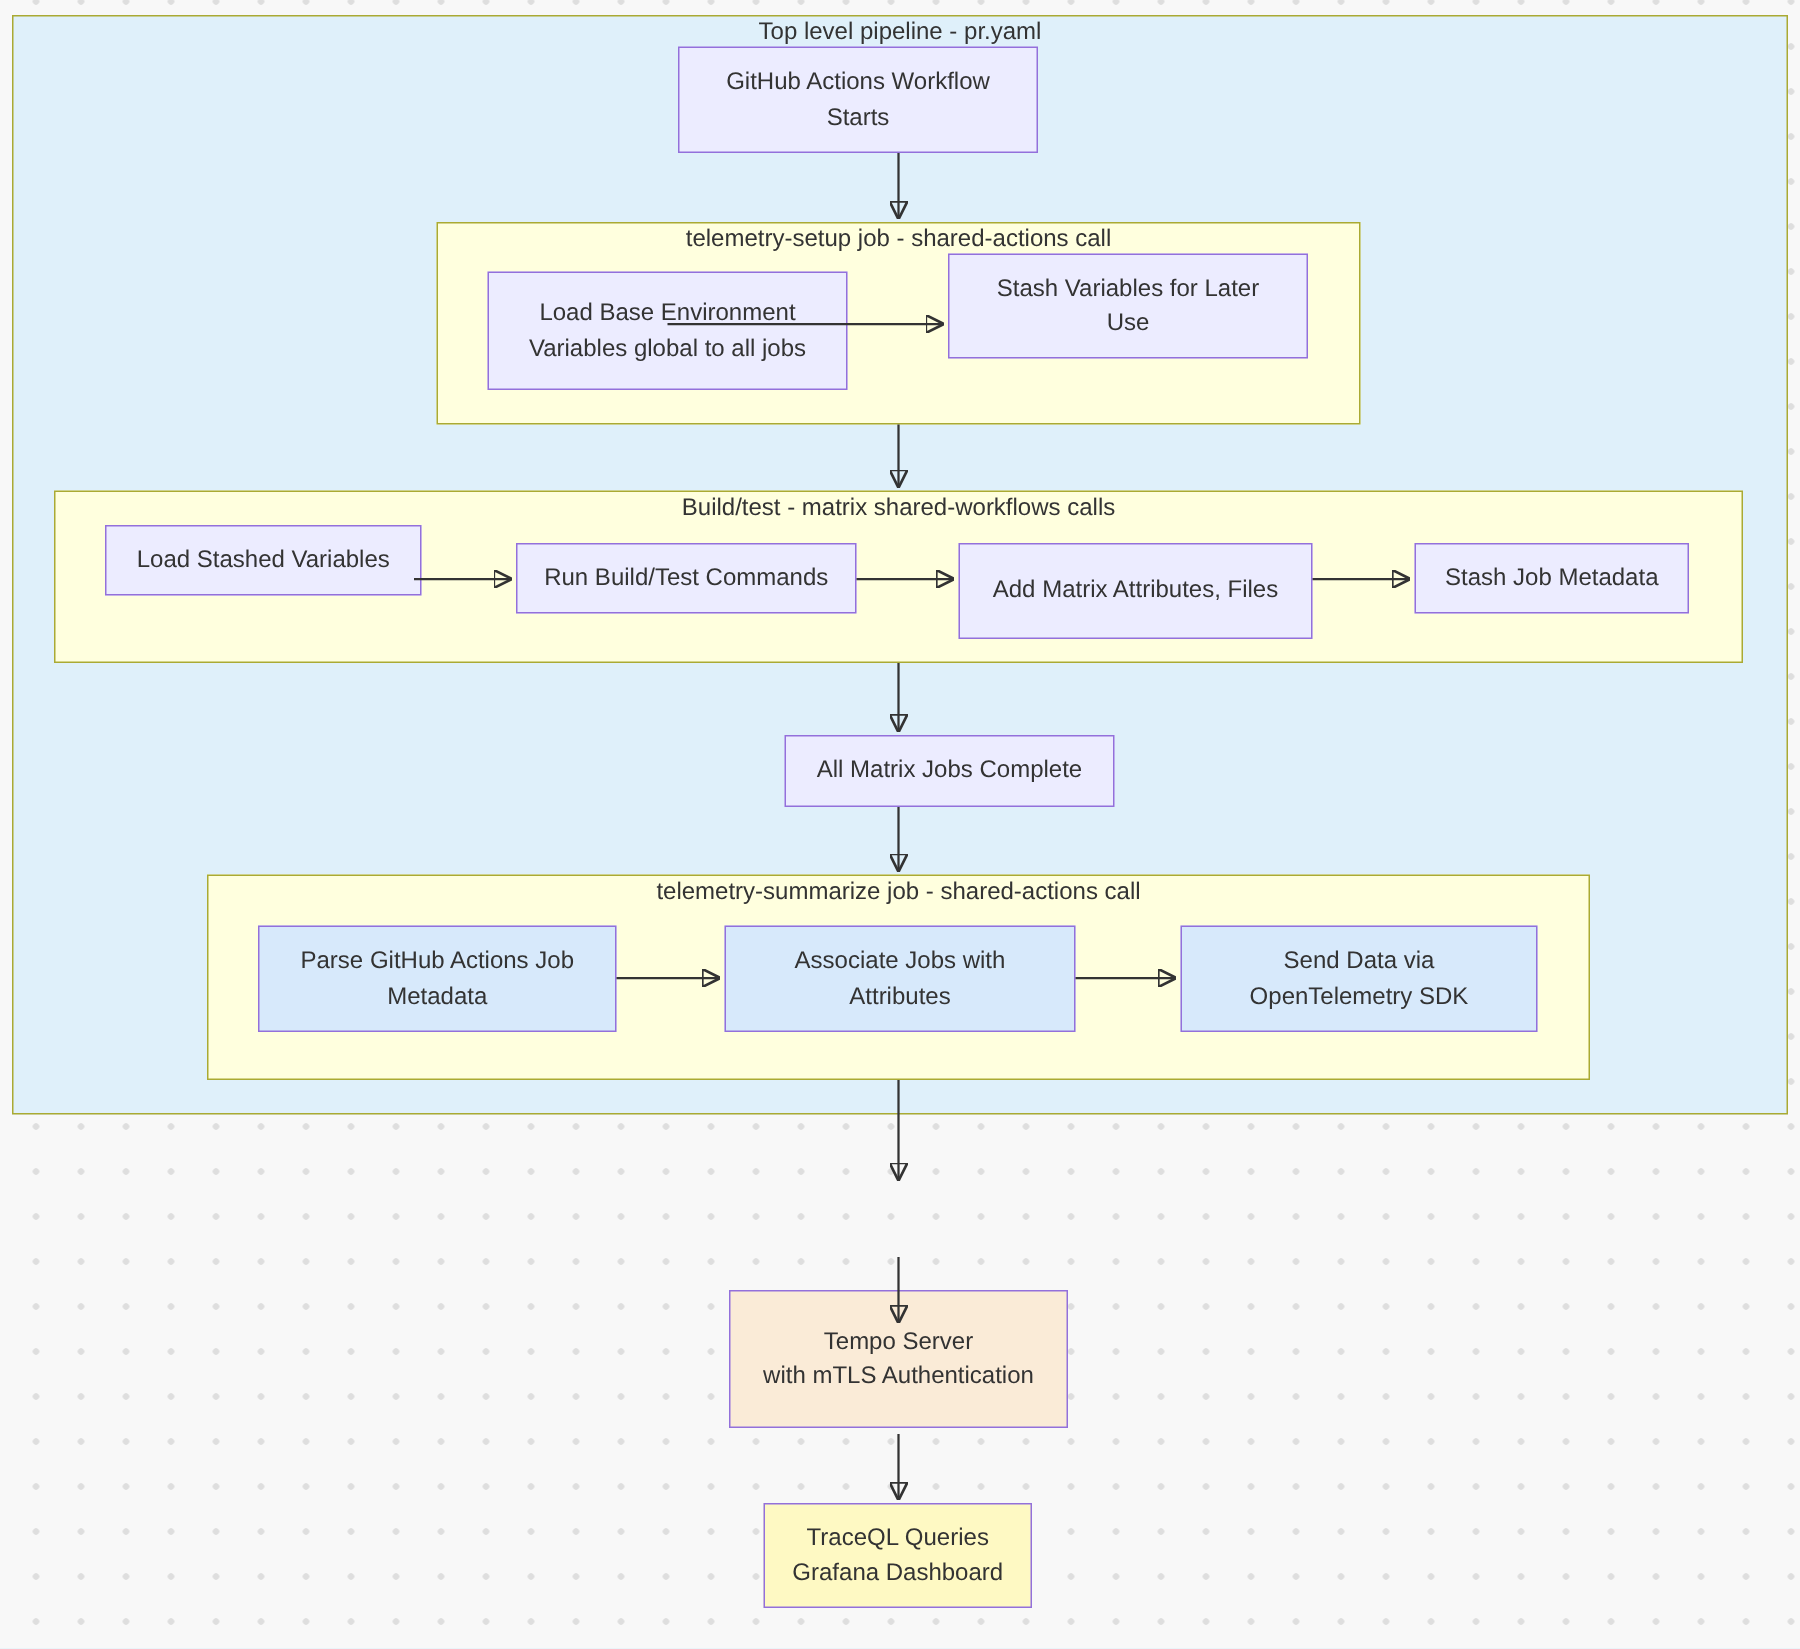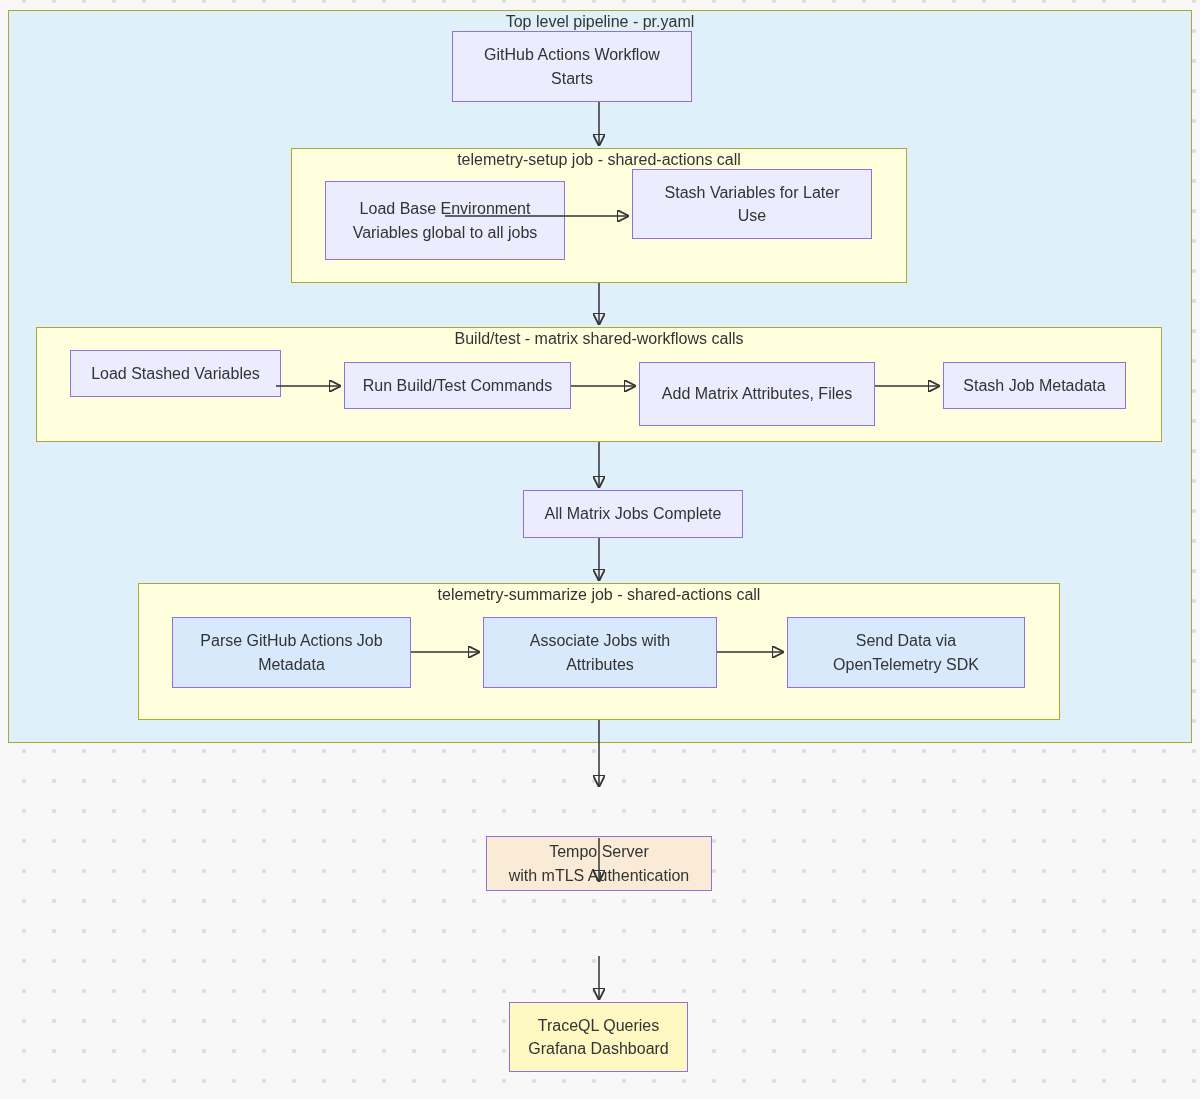--- a/index.html
+++ b/index.html
@@ -113,21 +113,21 @@
   <div class="node node-blue" style="left:172px; top:617px; width:239px; height:71px;">Parse GitHub Actions Job
 Metadata</div>
 
   <div class="node node-blue" style="left:483px; top:617px; width:234px; height:71px;">Associate Jobs with
 Attributes</div>
 
   <div class="node node-blue" style="left:787px; top:617px; width:238px; height:71px;">Send Data via
 OpenTelemetry SDK</div>
 
 
-  <div class="node node-peach" style="left:486px; top:836px; width:226px; height:55px;">Tempo Server
+  <div class="node node-peach" style="left:486px; top:860px; width:226px; height:92px;">Tempo Server
 with mTLS Authentication</div>
 
   <div class="node node-green" style="left:509px; top:1002px; width:179px; height:70px;">TraceQL Queries
 Grafana Dashboard</div>
 
   <svg class="edges">
     <defs>
       <marker id="arrow" viewBox="0 0 10 10" refX="9" refY="5" markerWidth="8" markerHeight="8" orient="auto-start-reverse">
         <path d="M 0 0 L 10 5 L 0 10 z" fill="#333333" stroke="none"></path>
       </marker>

